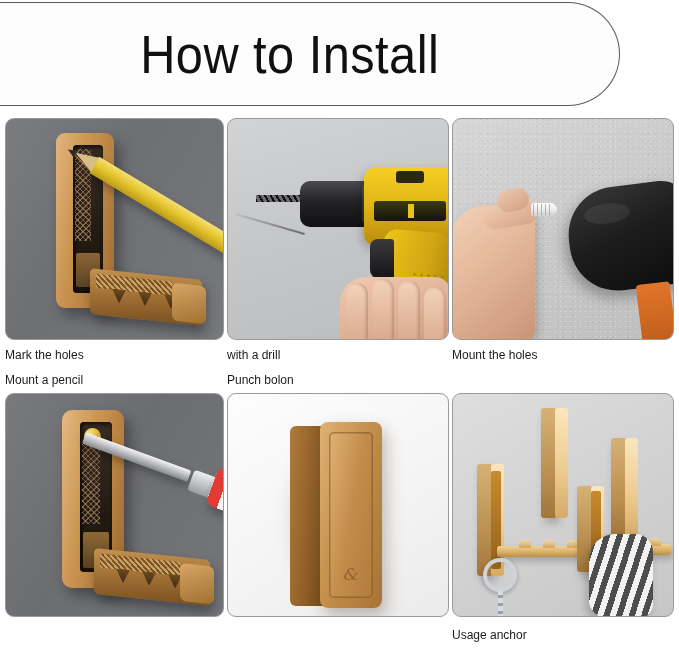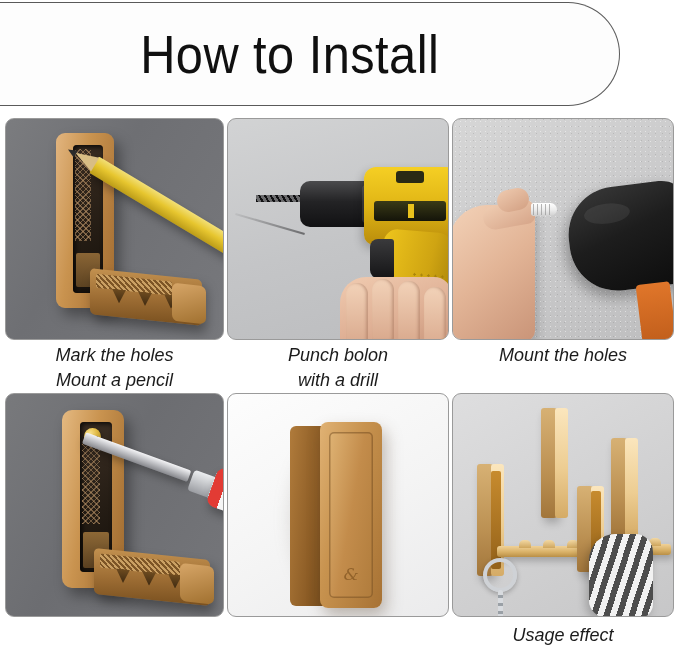--- a/index.html
+++ b/index.html
@@ -50,27 +50,26 @@
   .panel {
     position: relative;
     width: 100%;
     height: 222px;
     border: 1px solid #9a9a9a;
     border-radius: 9px;
     overflow: hidden;
     background: #cfcfcf;
   }
   .cap {
-    text-align: center;
+    text-align: left;
     color: #1b1b1b;
-    font-size: 18px;
+    font-size: 12px;
     line-height: 25px;
     padding-top: 4px;
     white-space: nowrap;
-    font-style: italic;
   }
   .cap.two { padding-top: 3px; }
   .row2 .panel { height: 224px; }
   .row2 .cap { padding-top: 6px; }
 
   
   .p1 { background: linear-gradient(120deg,#7b7c7f 0%,#6e6f73 40%,#77787c 100%); }
   .p1 .bracket {
     position: absolute; left: 50px; top: 14px; width: 58px; height: 175px;
     border-radius: 9px;
@@ -469,22 +468,22 @@
         </div>
         <div class="trigger"></div>
         <div class="hand">
           <div class="finger f1"></div>
           <div class="finger f2"></div>
           <div class="finger f3"></div>
           <div class="finger f4"></div>
         </div>
       </div>
       <div class="cap two">
+        <div>with a drill</div>
         <div>Punch bolon</div>
-        <div>with a drill</div>
       </div>
     </div>
 
     <div class="cell">
       <div class="panel p3">
         <div class="tex"></div>
         <div class="hand"></div>
         <div class="thumb"></div>
         <div class="knuckle"></div>
         <div class="anchor"></div>
@@ -562,18 +561,18 @@
           <div class="hinner"></div>
         </div>
         <div class="swing" style="left:142px; top:150px; width:76px;">
           <div class="bump" style="left:30px;"></div>
           <div class="bump" style="left:54px;"></div>
         </div>
         <div class="scarf" style="left:136px; top:140px; width:64px; height:84px;"></div>
 
       </div>
       <div class="cap">
-        <div>Usage effect</div>
+        <div>Usage anchor</div>
       </div>
     </div>
 
   </div>
 </div>
 
 </body></html>

